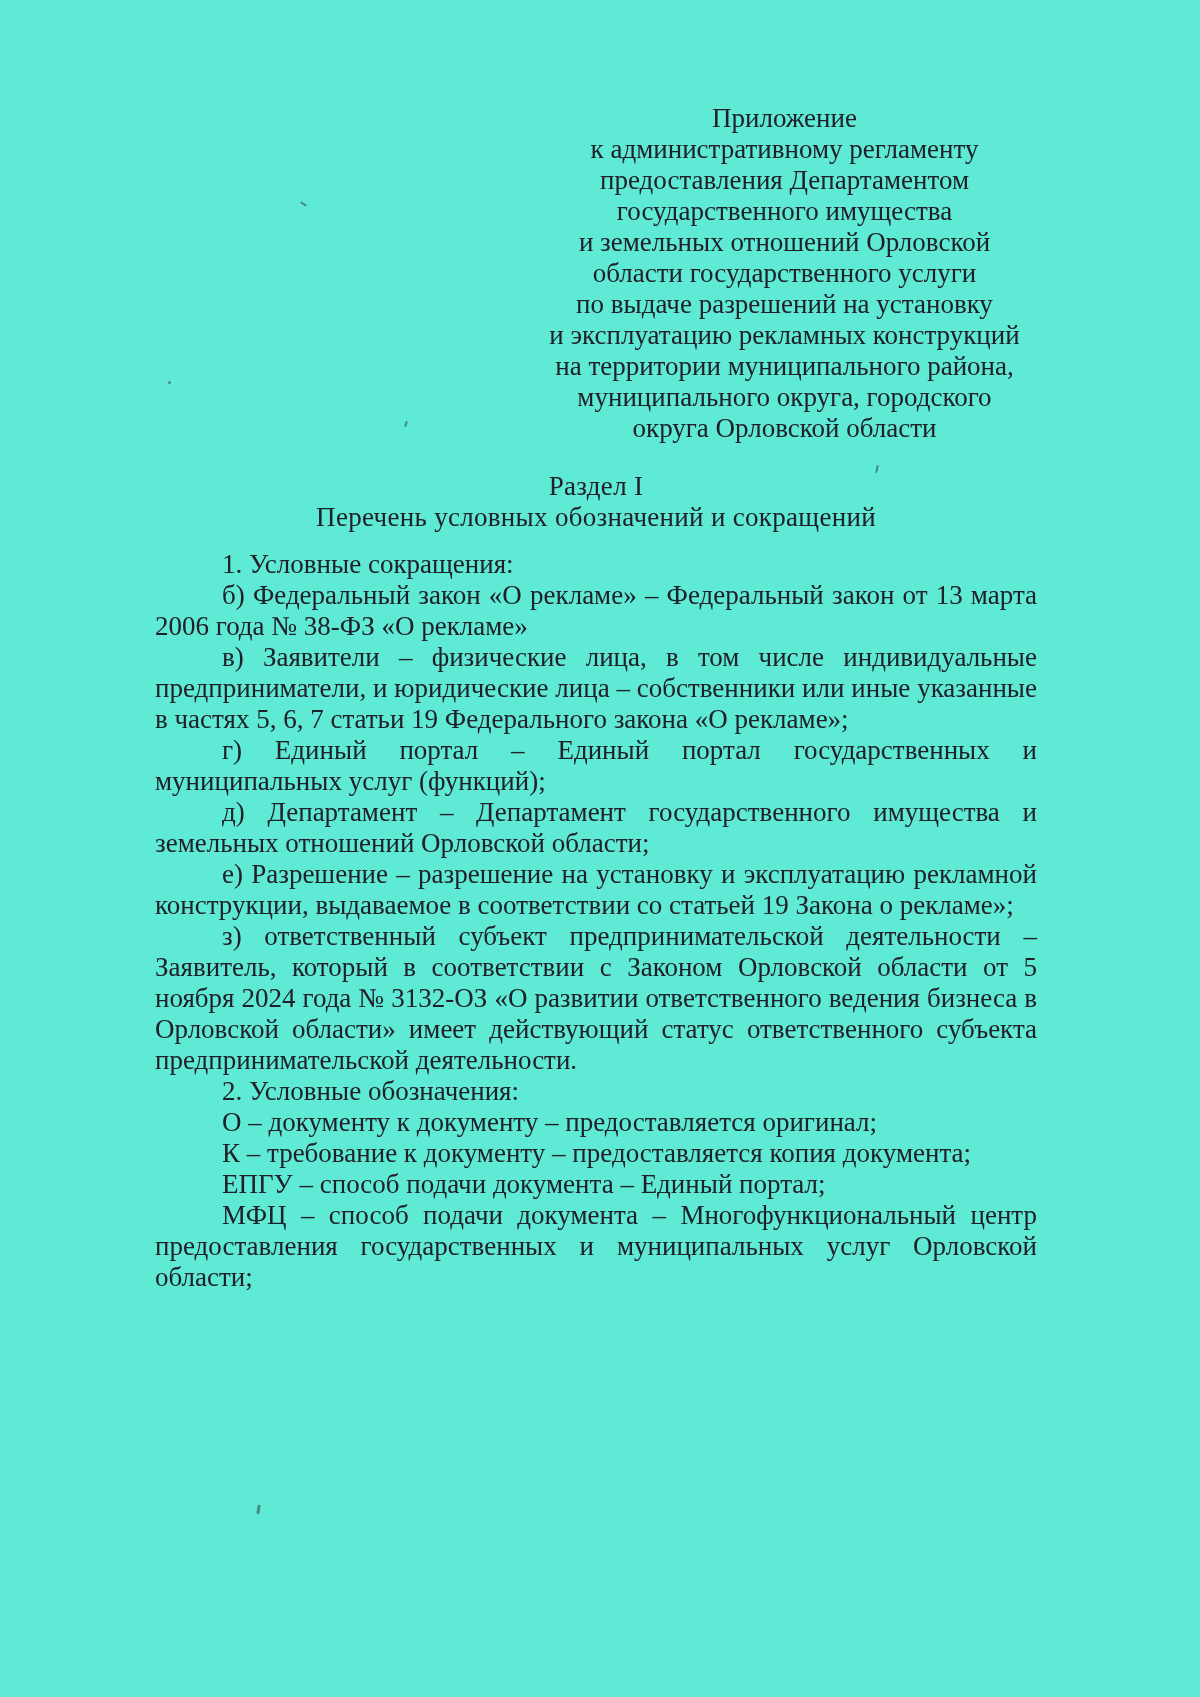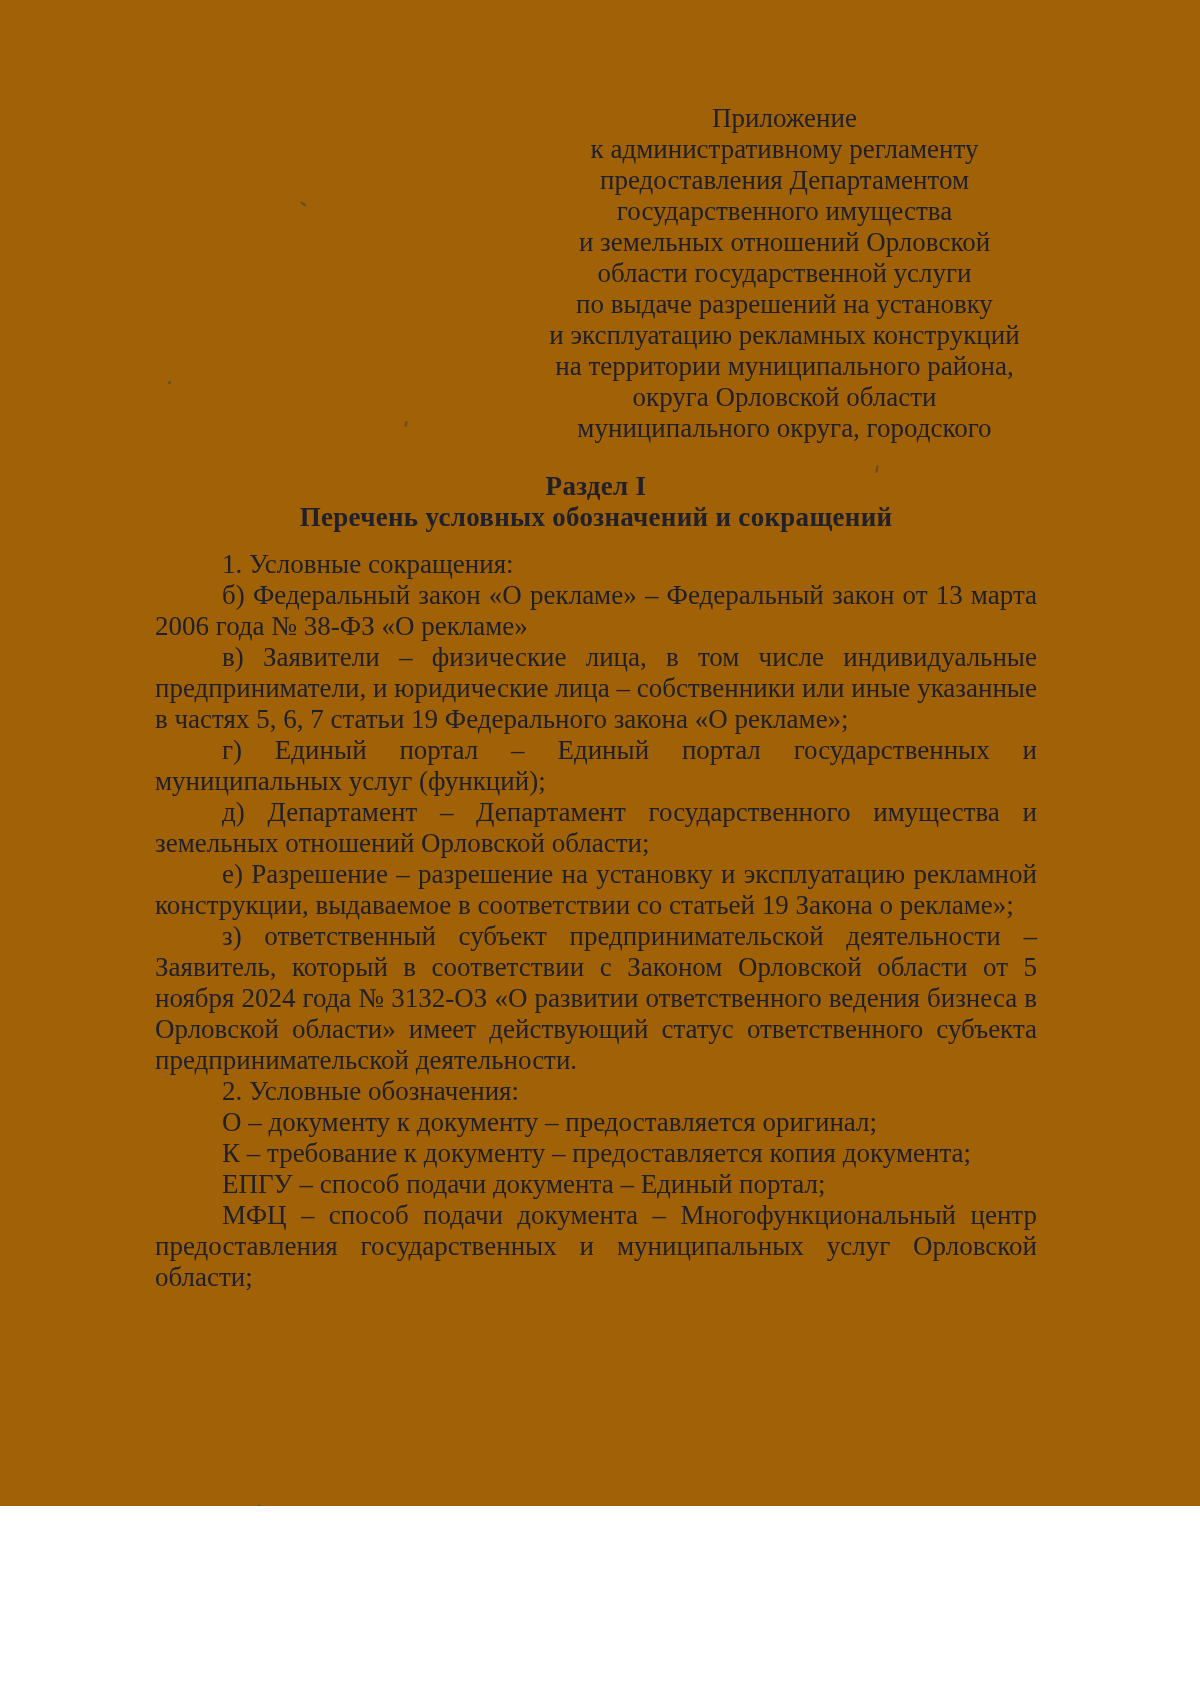--- a/index.html
+++ b/index.html
@@ -3,41 +3,41 @@
 <meta charset="utf-8">
 <style>
   html, body {
     margin: 0;
     padding: 0;
     background: #ffffff;
   }
   .page {
     position: relative;
     width: 1200px;
-    height: 1506px;
+    height: 1697px;
     box-sizing: border-box;
-    background: #a16207;
+    background: #5eead4;
     padding: 103px 163px 0 155px;
     font-family: "Liberation Serif", "DejaVu Serif", serif;
     font-size: 27px;
     line-height: 31px;
     color: #20202a;
     overflow: hidden;
   }
   .doc-header {
     width: 505px;
     margin-left: auto;
     text-align: center;
   }
   .hline {
     white-space: normal;
   }
   .section-heading {
     text-align: center;
-    font-weight: bold;
+    font-weight: normal;
     margin-top: 27px;
     letter-spacing: 0.3px;
   }
   .doc-body {
     margin-top: 16px;
   }
   .para {
     margin: 0;
     text-align: justify;
     text-indent: 67px;
@@ -60,26 +60,26 @@
 <body>
 
 <div class="page">
 
   <div class="doc-header">
     <div class="hline">Приложение</div>
     <div class="hline">к административному регламенту</div>
     <div class="hline">предоставления Департаментом</div>
     <div class="hline">государственного имущества</div>
     <div class="hline">и земельных отношений Орловской</div>
-    <div class="hline">области государственной услуги</div>
+    <div class="hline">области государственного услуги</div>
     <div class="hline">по выдаче разрешений на установку</div>
     <div class="hline">и эксплуатацию рекламных конструкций</div>
     <div class="hline">на территории муниципального района,</div>
+    <div class="hline">муниципального округа, городского</div>
     <div class="hline">округа Орловской области</div>
-    <div class="hline">муниципального округа, городского</div>
   </div>
 
   <div class="section-heading">
     <div>Раздел I</div>
     <div>Перечень условных обозначений и сокращений</div>
   </div>
 
   <div class="doc-body">
     <p class="para">1. Условные сокращения:</p>
     <p class="para">б) Федеральный закон «О рекламе» – Федеральный закон от 13 марта 2006 года № 38-ФЗ «О рекламе»</p>

